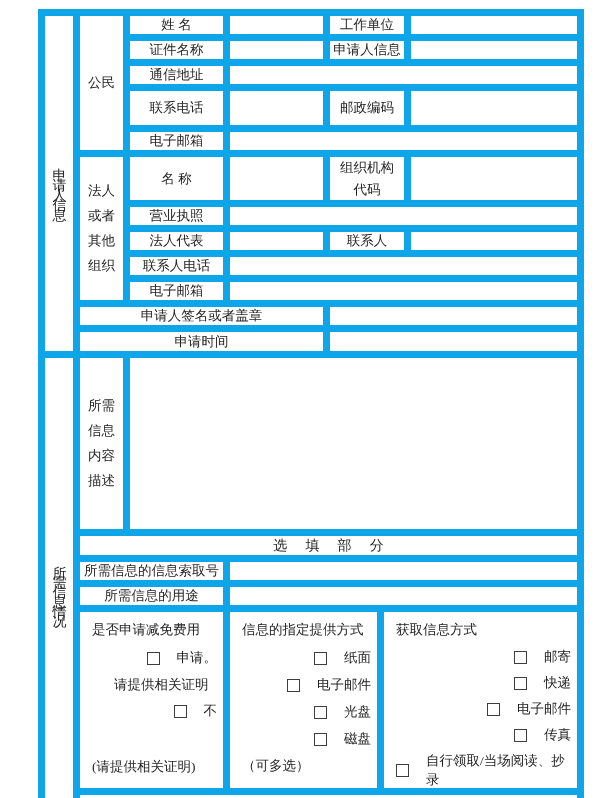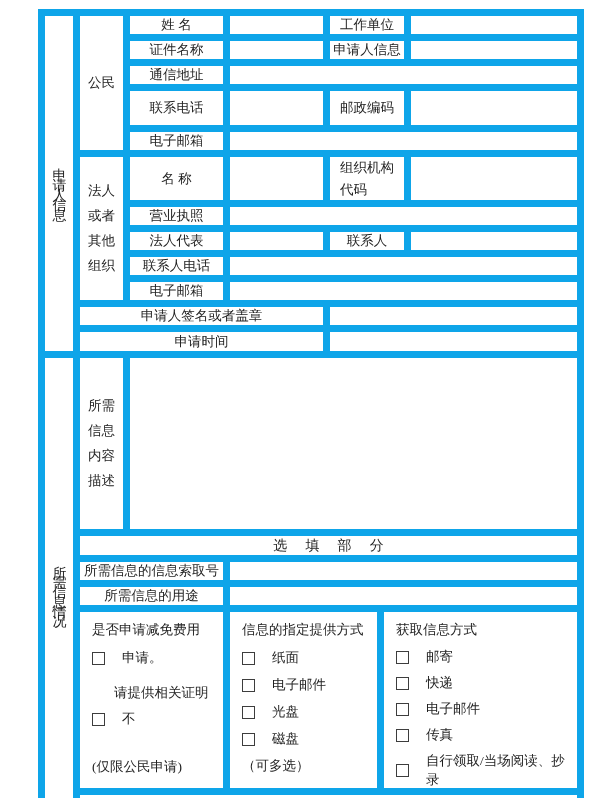--- a/index.html
+++ b/index.html
@@ -22,35 +22,35 @@
   td.lbl{text-align:center;}
   td.val{background:#ffffff;}
   .vert{
     writing-mode:vertical-lr;
     text-orientation:upright;
     letter-spacing:10px;
     display:inline-block;
     font-size:14px;
     line-height:1;
   }
-  .plines{white-space:pre-line;line-height:1.85;display:inline-block;text-align:left;}
+  .plines{white-space:pre-line;line-height:1.85;display:inline-block;text-align:center;}
   td.optional-header{
     text-align:center;font-weight:normal;font-size:14px;
     letter-spacing:1.3em;text-indent:1.3em;
   }
   .cbcell{
     vertical-align:top;
   }
   .cbcol{
     display:flex;flex-direction:column;height:100%;
     box-sizing:border-box;padding:9px 6px 12px 12px;gap:8px;
   }
   .cbtitle{font-size:13.5px;margin-bottom:2px;}
-  .opt{display:flex;align-items:center;gap:17px;font-size:13.5px;line-height:1.4;}
-  .opt-note{padding-left:22px;font-size:13.5px;margin-top:8px;}
+  .opt{display:flex;align-items:center;gap:17px;font-size:13.5px;line-height:1.4;justify-content:flex-end;}
+  .opt-note{padding-left:22px;font-size:13.5px;}
   .cb{
     width:11px;height:11px;border:1px solid #3d3d3d;
     display:inline-block;flex:0 0 auto;background:#fff;
   }
   .footnote{margin-top:auto;font-size:13.5px;}
   .bottomrow{display:flex;align-items:center;gap:10px;padding-left:20px;font-size:13.5px;}
   .sigcell{text-align:center;}
 </style>
 </head>
 <body>
@@ -184,21 +184,21 @@
           <div class="cbtitle">是否申请减免费用</div>
           <div class="opt">
             <span class="cb"></span>
             <span>申请。</span>
           </div>
           <div class="opt-note">请提供相关证明</div>
           <div class="opt">
             <span class="cb"></span>
             <span>不</span>
           </div>
-          <div class="footnote">(仅限公民申请)</div>
+          <div class="footnote">(请提供相关证明)</div>
         </div>
       </td>
       <td class="cbcell" colspan="2">
         <div class="cbcol" style="height:176px;padding-bottom:16px">
           <div class="cbtitle">信息的指定提供方式</div>
           <div class="opt">
             <span class="cb"></span>
             <span>纸面</span>
           </div>
           <div class="opt">

